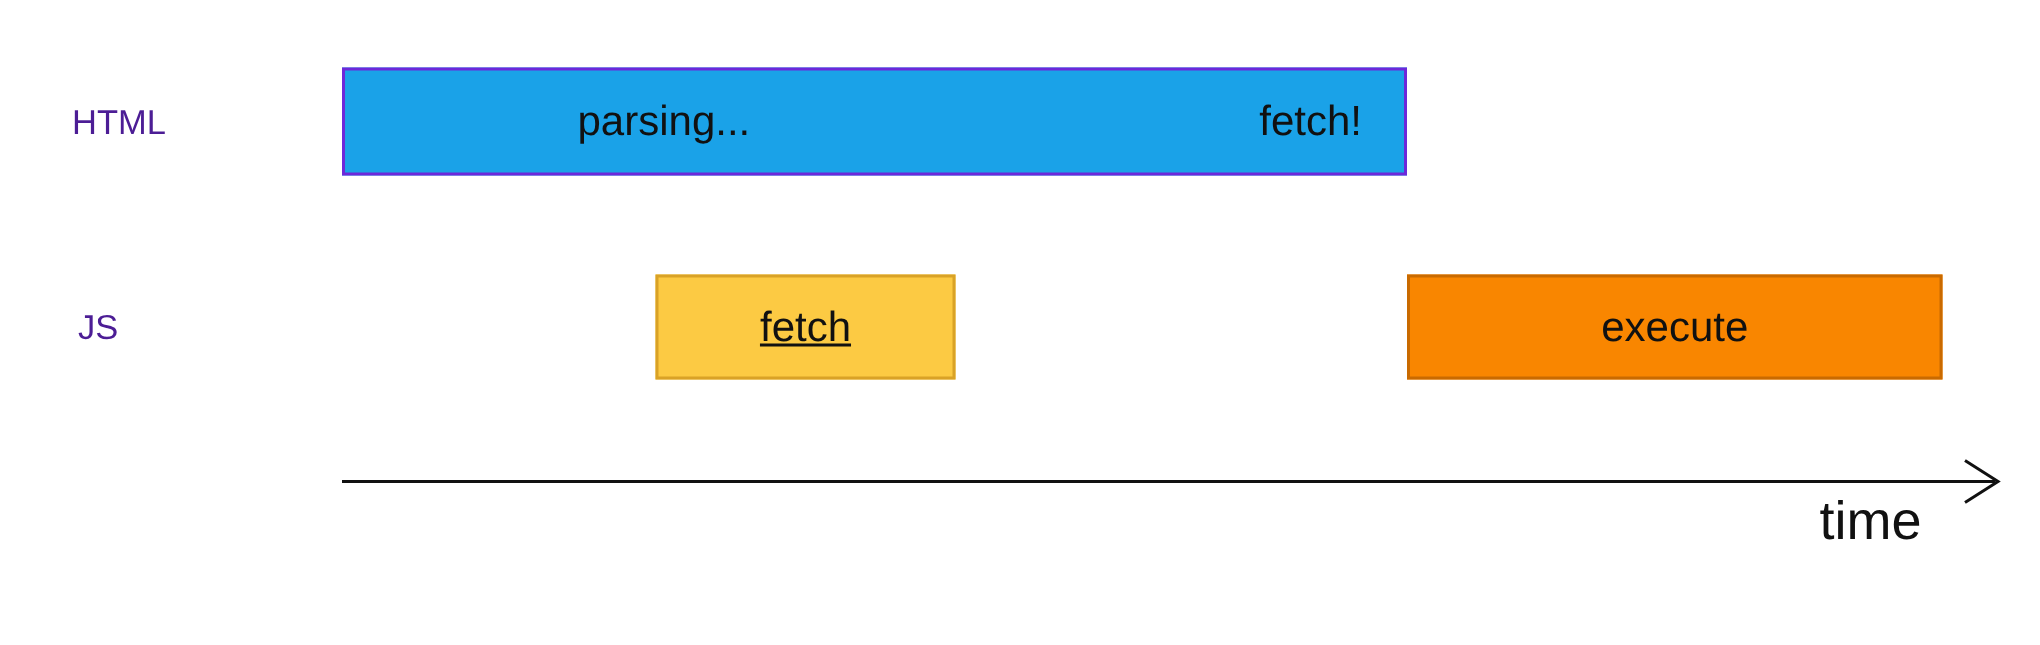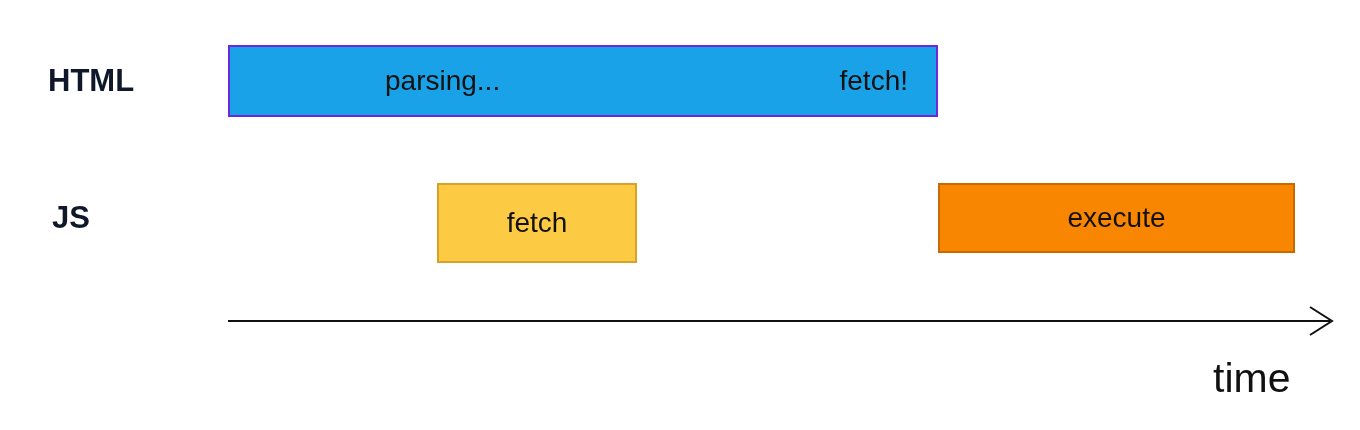--- a/index.html
+++ b/index.html
@@ -11,25 +11,24 @@
   .canvas {
     position: relative;
     width: 1360px;
     height: 430px;
     background: #ffffff;
     overflow: hidden;
     color: #111111;
   }
   .row-label {
     position: absolute;
-    font-size: 31px;
-    color: #0f172a;
+    font-size: 23px;
+    color: #4c1d95;
     display: flex;
     align-items: center;
-    font-weight: bold;
   }
   .row-label.html { left: 48px; top: 45px; height: 72px; }
   .row-label.js   { left: 52px; top: 183px; height: 70px; }
 
   .bar {
     position: absolute;
     box-sizing: border-box;
     display: flex;
     align-items: center;
     justify-content: center;
@@ -44,40 +43,41 @@
   .bar-html .inner-label {
     position: absolute;
     top: 50%;
     transform: translateY(-50%);
     white-space: nowrap;
   }
   .bar-html .parsing { left: 155px; }
   .bar-html .done    { right: 28px; }
 
   .bar-fetch {
-    left: 437px; top: 183px; width: 200px; height: 80px;
+    left: 437px; top: 183px; width: 200px; height: 70px;
     background: #FCCA43;
     border: 2px solid #D9A227;
+    text-decoration: underline;
   }
   .bar-execute {
     left: 938px; top: 183px; width: 357px; height: 70px;
     background: #F98600;
     border: 2px solid #C96A00;
   }
 
   .axis-arrow {
     position: absolute;
     left: 228px;
     top: 300px;
   }
   .axis-label {
     position: absolute;
     left: 1213px;
-    top: 355px;
-    font-size: 41px;
+    top: 326px;
+    font-size: 36px;
     color: #111111;
   }
 </style>
 </head>
 <body>
 
 <div class="canvas">
 
   <div class="row-label html">HTML</div>
 

